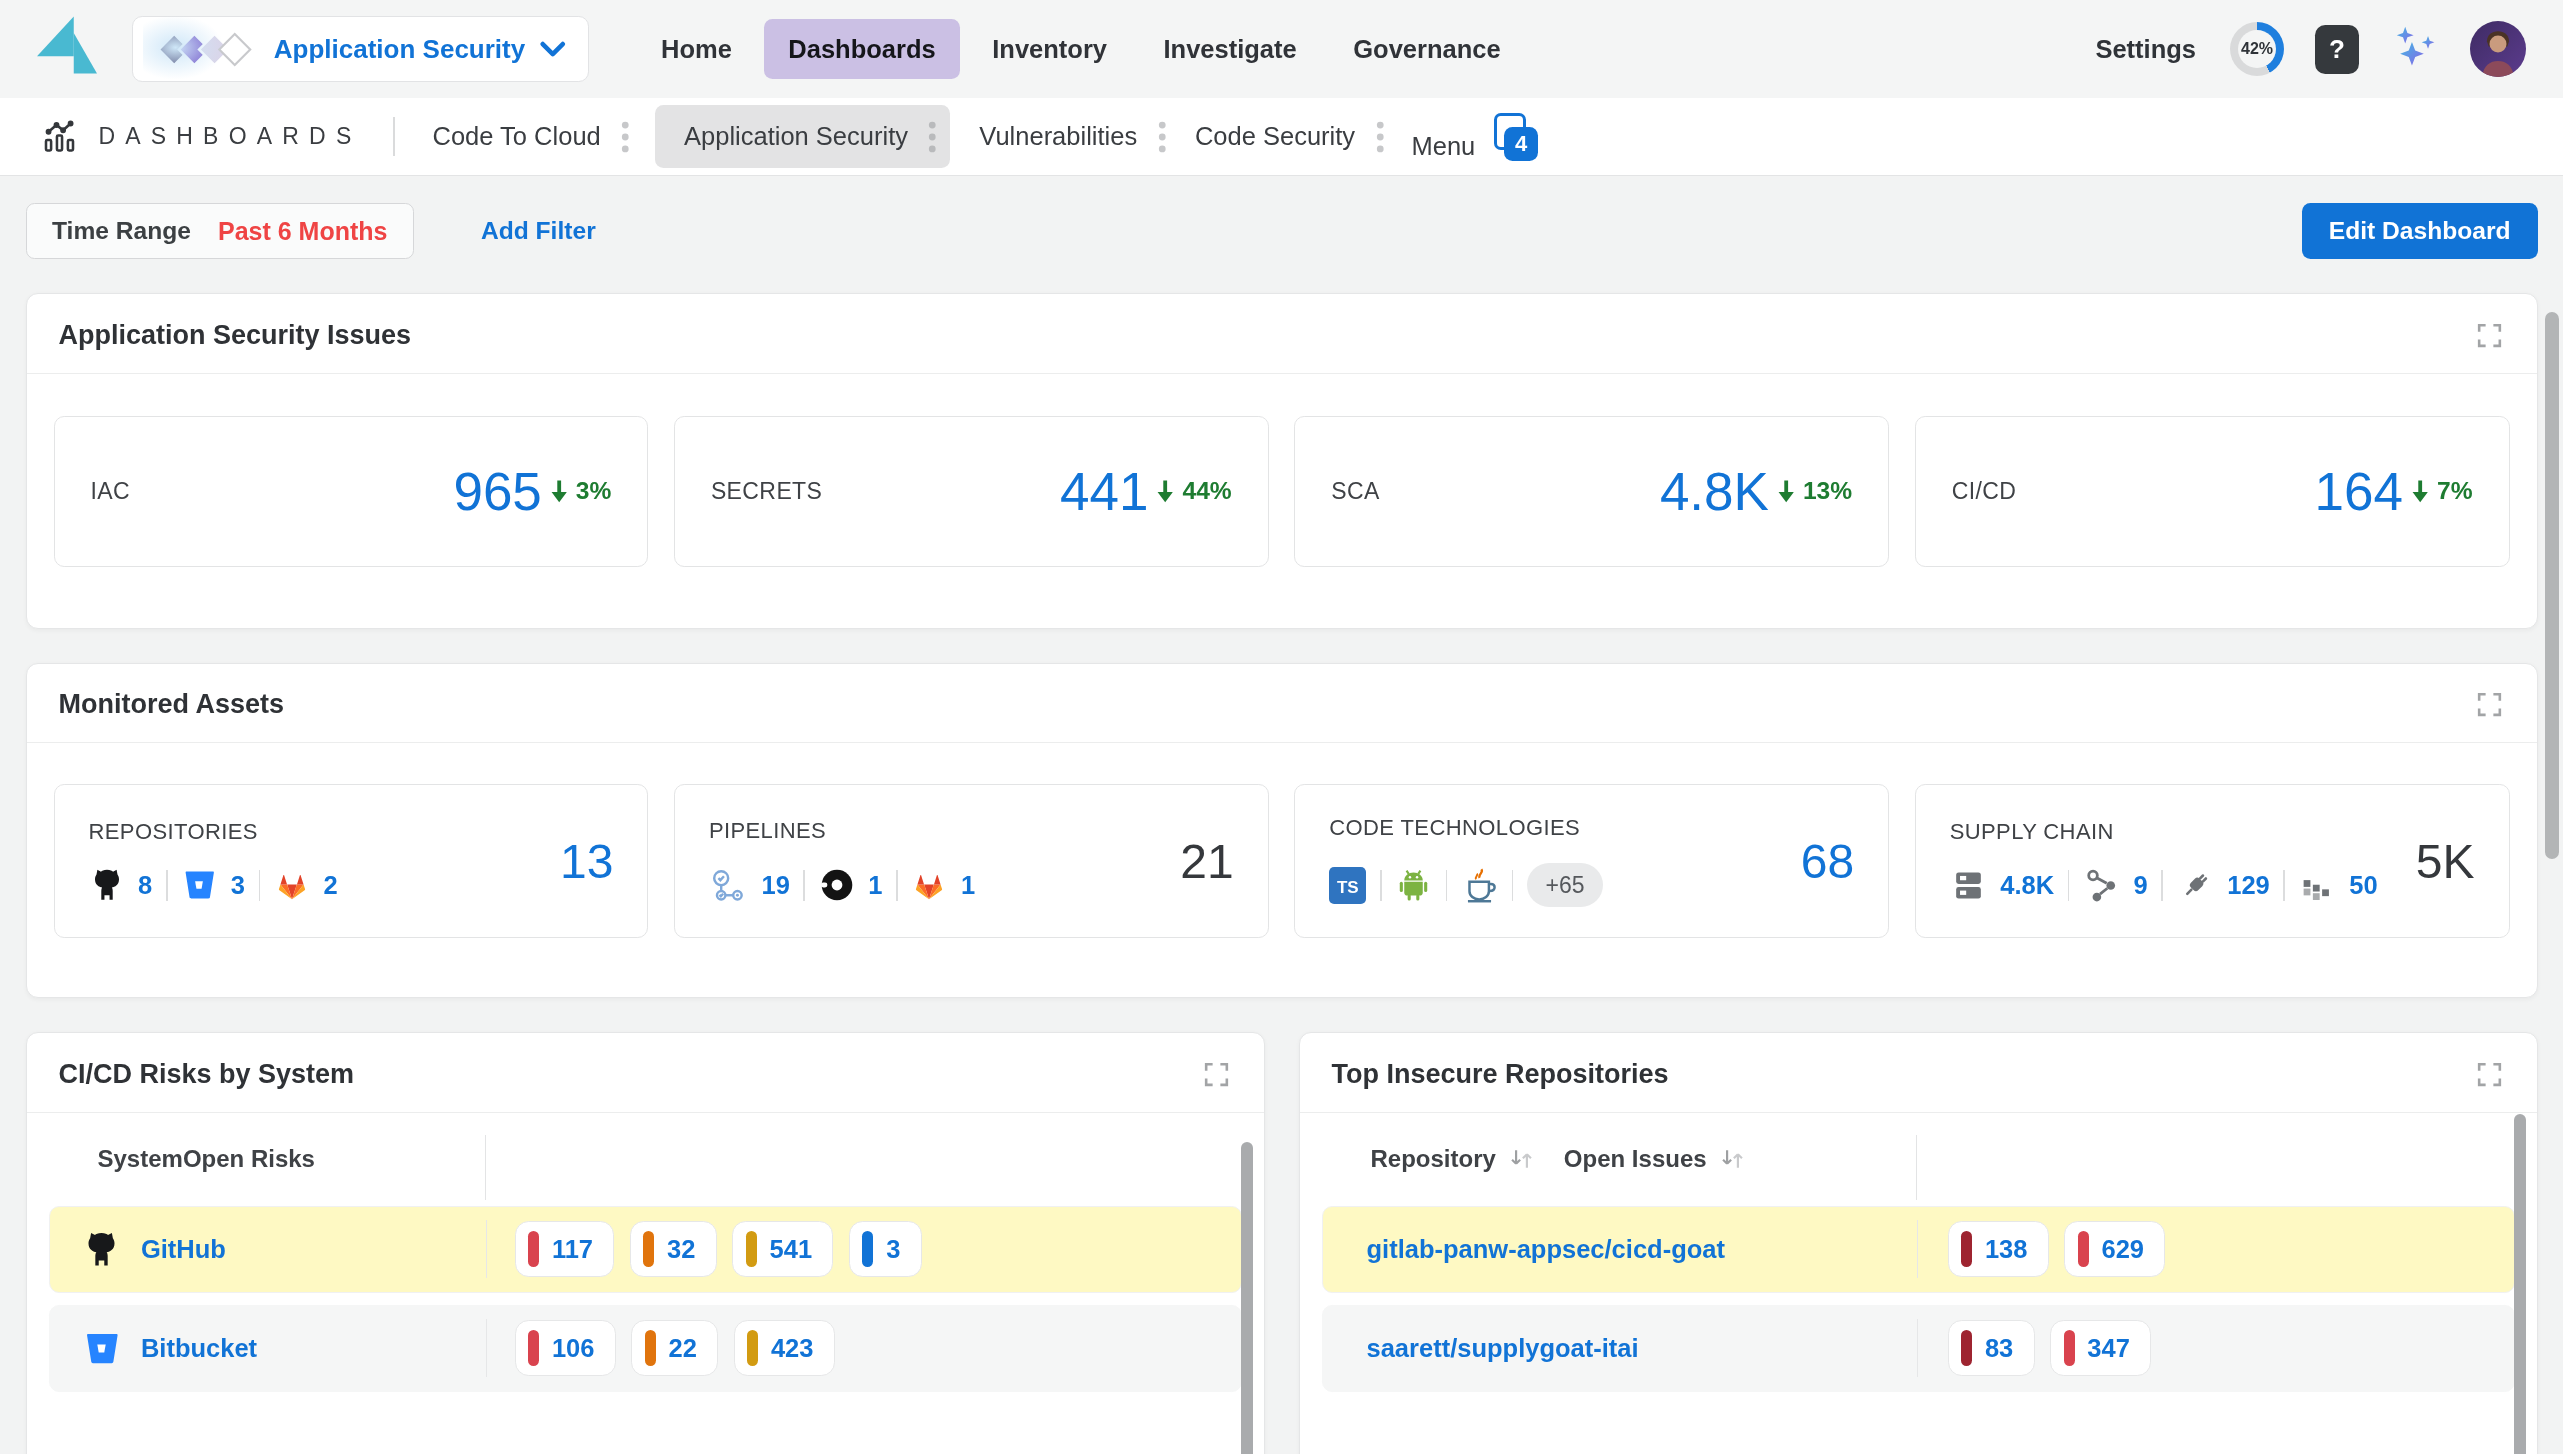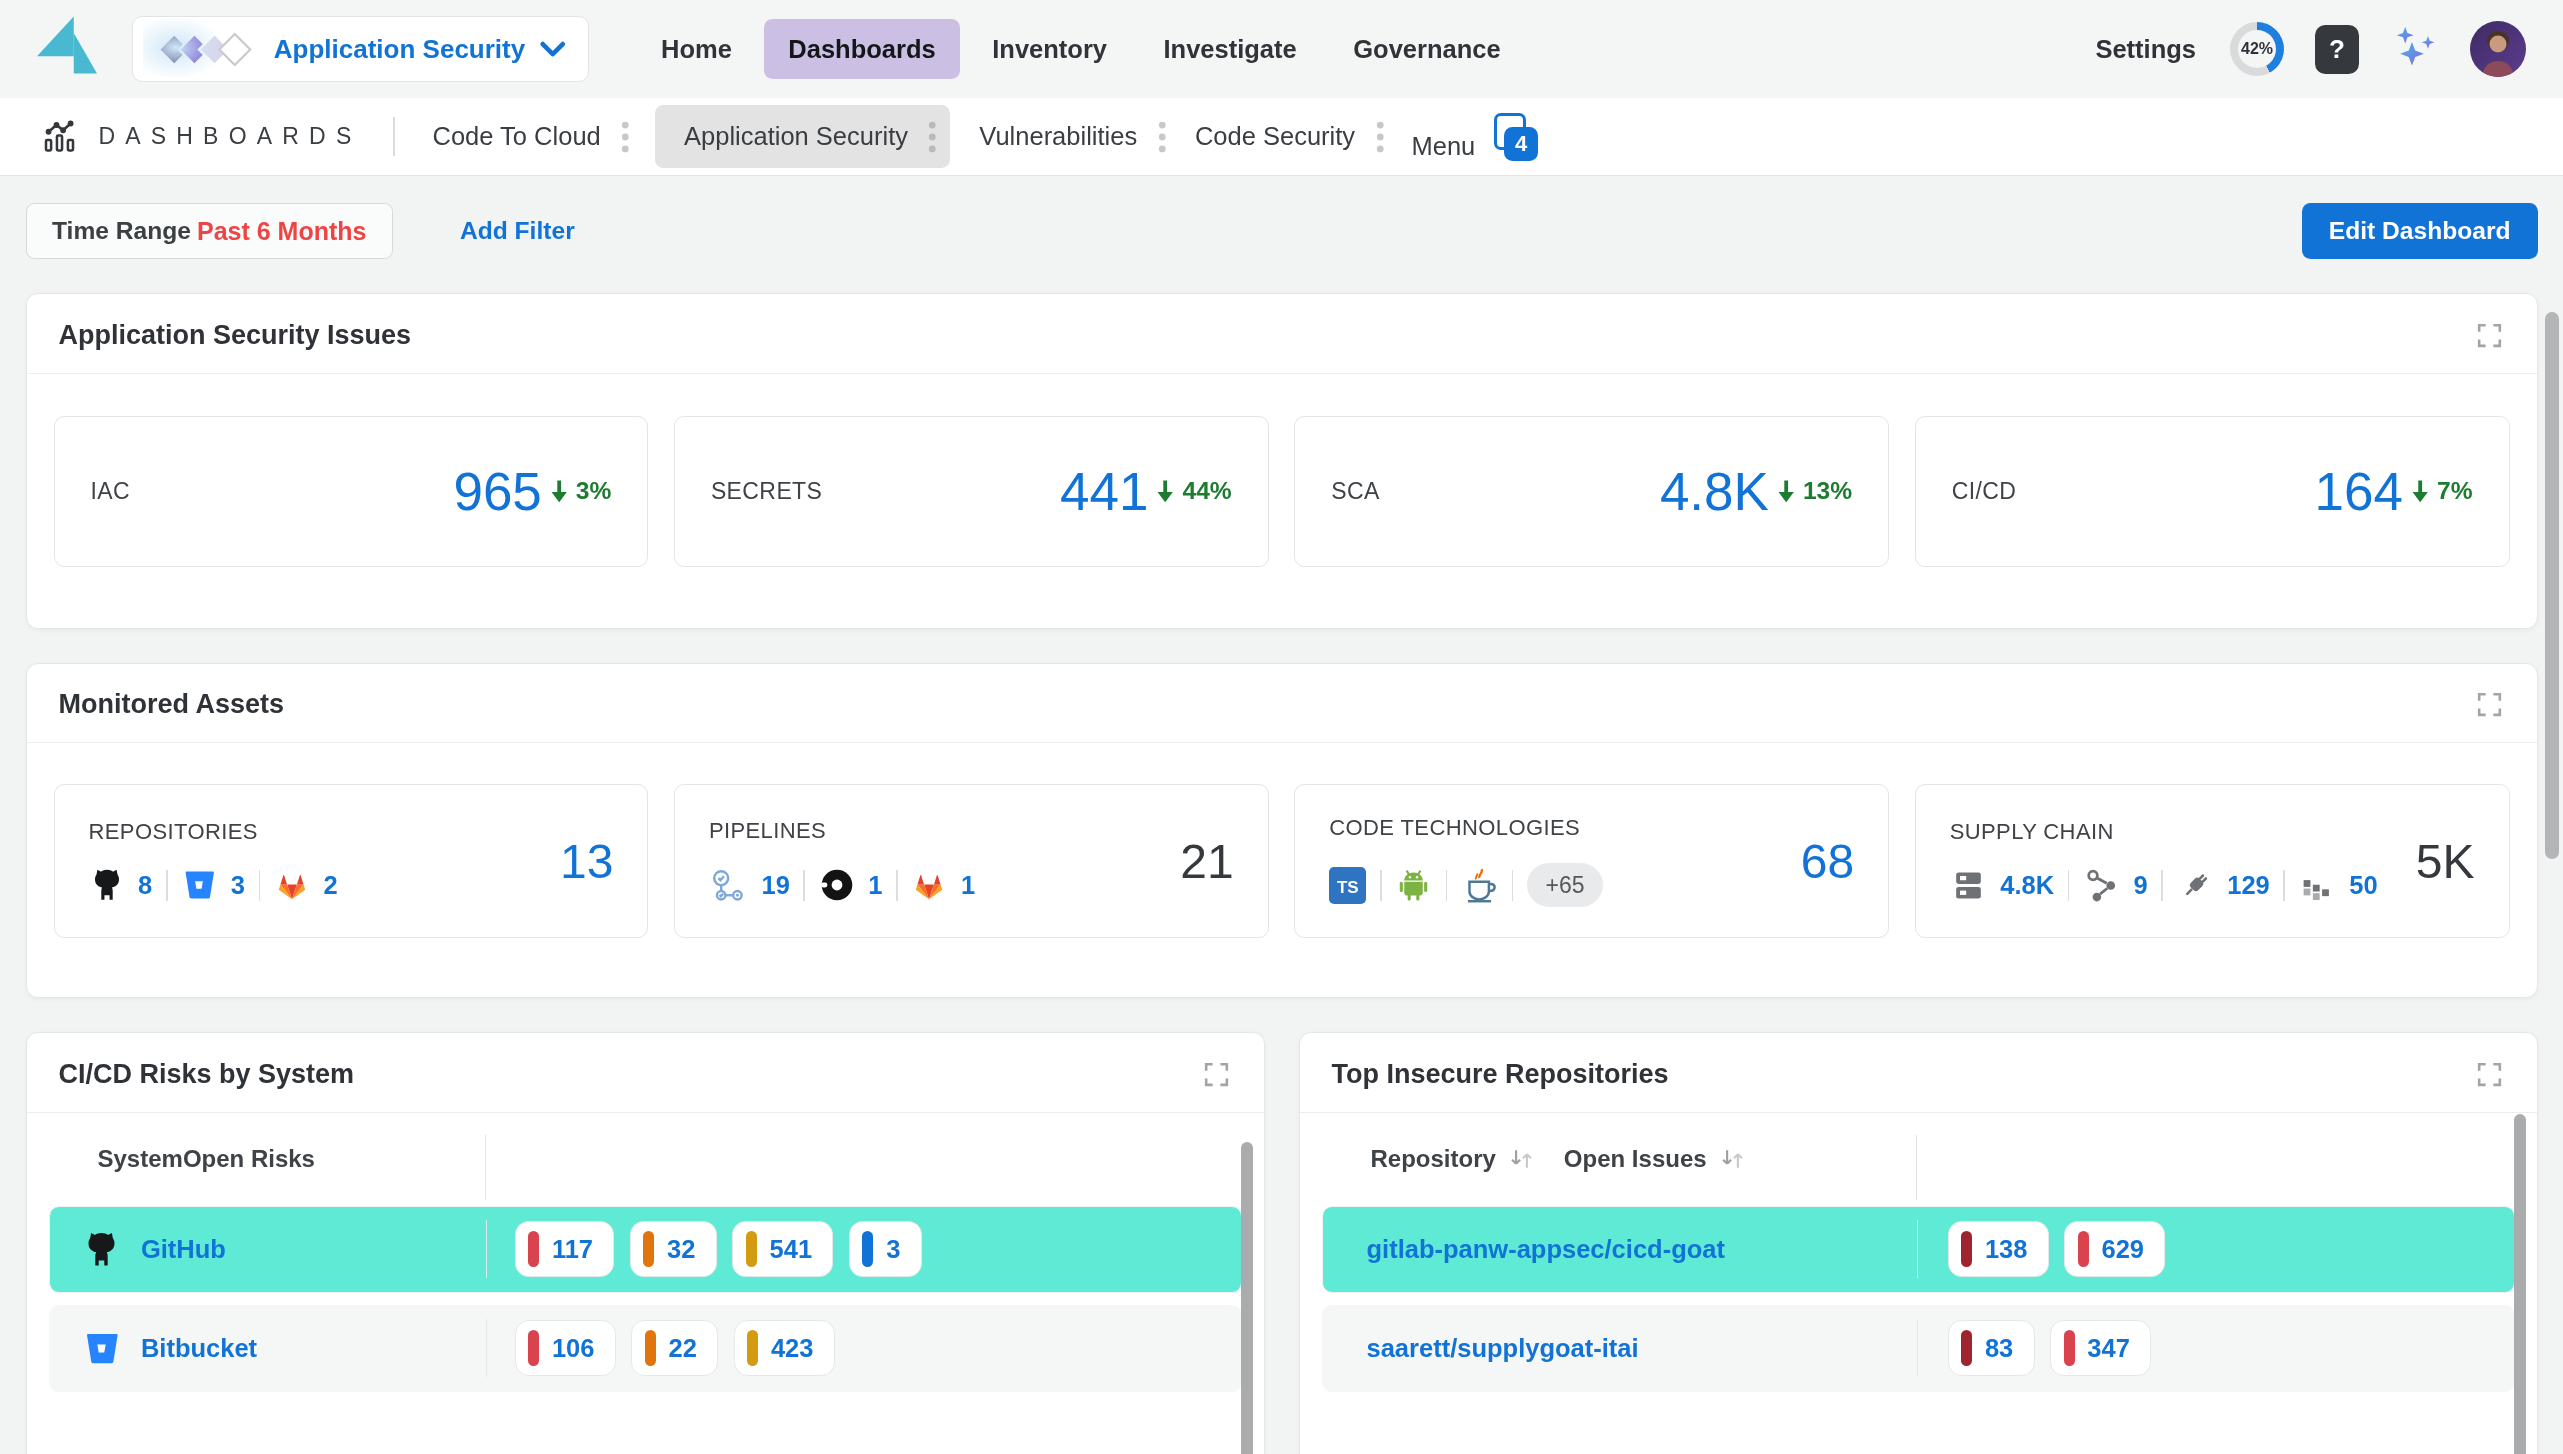--- a/index.html
+++ b/index.html
@@ -41,21 +41,21 @@
   .dtab.active .kebab { margin-right:13.6px; }
   .menu-item { display:flex; align-items:flex-end; gap:18.7px; font-size:25.5px; color:#3A3D41; cursor:pointer; margin-left:2px; }
   .menu-badge { position:relative; width:44px; height:48px; }
   .menu-badge .sheet { position:absolute; left:0; top:0; width:32px; height:37px; background:#fff; border:3.4px solid #1173D6; border-radius:6.8px; }
   .menu-badge .num { position:absolute; right:0; bottom:0; width:34px; height:34px; background:#1173D6; color:#fff;
     border-radius:8.5px; display:flex; align-items:center; justify-content:center; font-size:22px; font-weight:700; }
 
   
   .filterbar { display:flex; align-items:center; padding:27px 25.5px 0; }
   .time-pill { height:56px; background:#FAFBFB; border:1.7px solid #D6D7D9; border-radius:8.5px; display:flex;
-    align-items:center; gap:6px; padding:0 25.5px; cursor:pointer; }
+    align-items:center; gap:27px; padding:0 25.5px; cursor:pointer; }
   .time-pill .tr-label { font-size:24.6px; font-weight:700; color:#3C4043; }
   .time-pill .tr-value { font-size:25px; font-weight:700; color:#ef4444; }
   .add-filter { margin-left:67px; font-size:24.6px; font-weight:700; color:#1173D6; cursor:pointer; }
   .edit-btn { margin-left:auto; height:56px; padding:0 27px; background:#1173D6; color:#fff; border-radius:8.5px;
     font-size:24.6px; font-weight:600; display:flex; align-items:center; cursor:pointer; }
 
   
   .content { padding:0 25.5px; }
   .panel { background:#fff; border:1.7px solid #E5E6E7; border-radius:12px; margin-top:34px; overflow:hidden;
     box-shadow:0 1.7px 4.2px rgba(0,0,0,0.04); }
@@ -85,21 +85,21 @@
     display:flex; align-items:flex-end; justify-content:center; padding-bottom:5.1px; }
 
   
   .panel-row { display:flex; gap:34px; }
   .table-panel { flex:1; height:509px; position:relative; }
   .thead { position:relative; height:93px; display:flex; align-items:center; font-size:24px; font-weight:700; color:#3F4246; }
   .thead .col-a { padding-left:71px; display:flex; align-items:center; gap:12px; }
   .vline { position:absolute; width:1.7px; background:#E3E4E5; }
   .thead .vline { top:22px; bottom:5.1px; }
   .trow { height:87px; border-radius:10.2px; display:flex; align-items:center; margin:0 22px; position:relative;
-    border:1.7px solid #F0F1F2; background:#5eead4; }
+    border:1.7px solid #F0F1F2; background:#fef9c3; }
   .trow + .trow { margin-top:12px; }
   .trow.alt { background:#F5F6F6; border-color:#F5F6F6; }
   .trow .vline { top:13.6px; bottom:13.6px; background:#E6E7E8; }
   .sys-cell { display:flex; align-items:center; gap:20.4px; padding-left:32px; }
   .row-link { font-size:25.5px; font-weight:600; color:#1173D6; cursor:pointer; }
   .badges { display:flex; gap:15.3px; position:absolute; }
   .badge { display:flex; align-items:center; height:56px; border:1.7px solid #E6E7E8; border-radius:13.6px; background:#fff;
     padding:0 20.4px 0 12.7px; gap:12.7px; cursor:pointer; }
   .badge .stripe { width:11px; height:36px; border-radius:6px; }
   .badge .cnt { font-size:25.5px; font-weight:700; color:#1173D6; }

